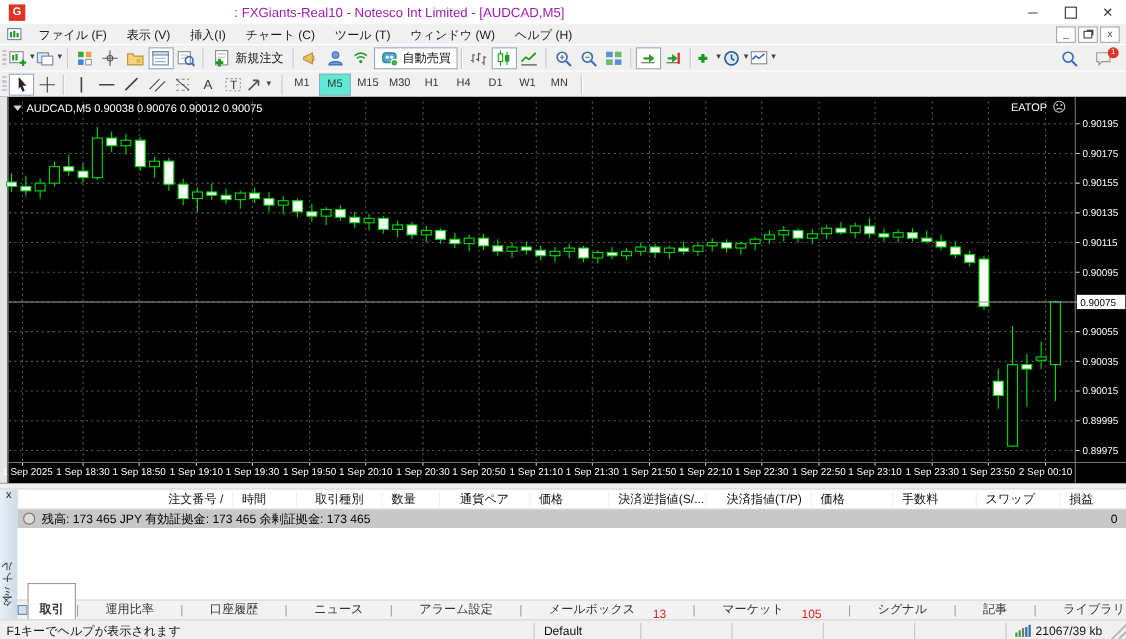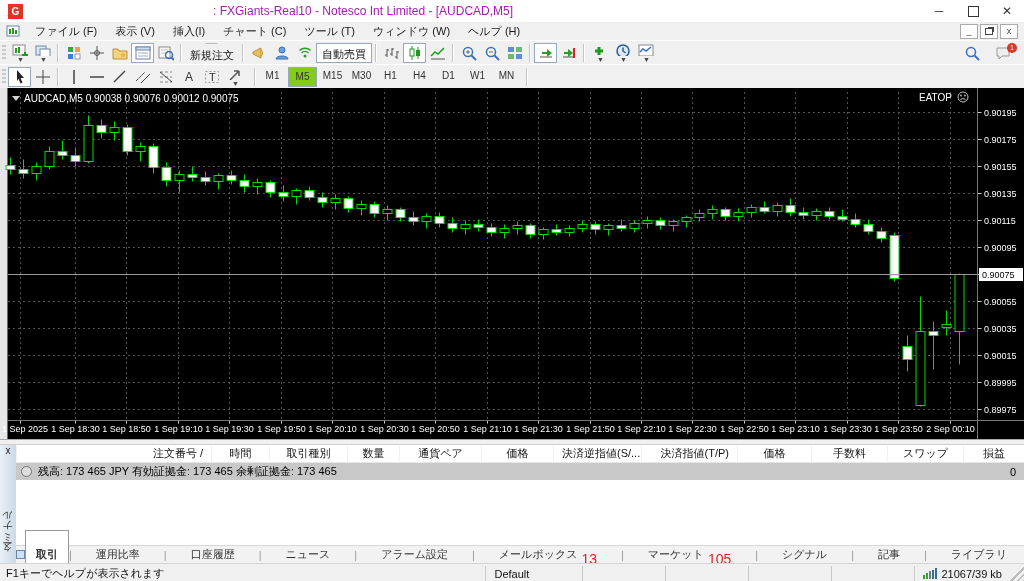--- a/index.html
+++ b/index.html
@@ -15,52 +15,52 @@
   .menubar{height:18px;background:#f0f0f0;display:flex;align-items:center;font-size:11px;color:#1a1a1a;flex:0 0 auto;}
   .menubar .mico{margin:0 6px 0 6px;display:flex;}
   .menu-item{padding:0 9px;white-space:nowrap;}
   .mdibtns{margin-left:auto;display:flex;margin-right:6px;gap:2px;}
   .mdib{width:16px;height:13px;border:1px solid #aaa;background:#fdfdfd;display:flex;align-items:center;justify-content:center;font-size:9px;color:#444;}
   .mdib .rsq{width:6px;height:5px;border:1px solid #444;box-shadow:2px -2px 0 -1px #444;}
   
   .toolbar{height:23px;background:#f0f0f0;display:flex;align-items:center;border-top:1px solid #fff;flex:0 0 auto;}
   .grip{width:4px;height:16px;margin:0 2px;background:repeating-linear-gradient(180deg,#c8c8c8 0 2px,#f0f0f0 2px 4px);}
   .sep{width:1px;height:18px;background:#c4c4c4;border-right:1px solid #fff;margin:0 3px;}
-  .tb{min-width:23px;height:20px;display:flex;align-items:center;justify-content:center;position:relative;flex-direction:column;}
+  .tb{min-width:23px;height:20px;display:flex;align-items:center;justify-content:center;position:relative;}
   .tb svg{width:16px;height:16px;}
   .tb.pressed{background:#fff;border:1px solid #98a8bc;min-width:21px;height:18px;}
   .tb.caption{padding:0 5px;gap:4px;font-size:11px;color:#111;white-space:nowrap;}
   .caret{font-size:7px;color:#444;margin-left:2px;}
   .chat-badge{position:absolute;top:0;right:-3px;background:#e03427;color:#fff;border-radius:50%;min-width:10px;height:10px;font-size:7px;display:flex;align-items:center;justify-content:center;}
   .tright{margin-left:auto;display:flex;align-items:center;margin-right:10px;gap:8px;}
   .tf{min-width:27px;height:18px;display:flex;align-items:center;justify-content:center;font-size:10px;color:#333;}
-  .tf.active{background:#84cc16;border:1px solid #98a8bc;}
+  .tf.active{background:#5eead4;border:1px solid #98a8bc;}
   
   #chartwrap{height:351px;position:relative;flex:0 0 auto;background:#000;}
   
   .splitter{height:4px;background:#f0f0f0;border-top:1px solid #aaa;flex:0 0 auto;}
   
   .terminal{height:118px;background:#fff;display:flex;flex:0 0 auto;border-top:1px solid #cfcfcf;}
   .term-side{width:16px;background:linear-gradient(90deg,#e9f0f8,#cdd9e6);display:flex;flex-direction:column;align-items:center;justify-content:space-between;padding:1px 0;}
   .term-close{font-size:10px;color:#222;line-height:10px;}
   .term-side-label{writing-mode:vertical-rl;transform:rotate(180deg);font-size:10px;color:#333;margin-bottom:2px;}
   .term-main{flex:1;display:flex;flex-direction:column;min-width:0;}
   .term-header{height:17px;display:grid;grid-template-columns:195px 58px 78px 52px 82px 72px 88px 96px 74px 76px 76px 1fr;font-size:11px;color:#111;align-items:center;border-bottom:1px solid #e6e6e6;}
   .term-header .cell{padding:0 8px;white-space:nowrap;overflow:hidden;border-left:1px solid #f0f0f0;}
-  .al{text-align:right}.ar{text-align:center}.ac{text-align:center}
+  .al{text-align:right}.ar{text-align:left}.ac{text-align:center}
   .balance-row{height:17px;background:#c8c8c8;display:flex;align-items:center;font-size:11px;color:#000;position:relative;}
   .bal-ico{width:9px;height:9px;border:1px solid #777;border-radius:50%;margin:0 6px 0 5px;background:#ddd;}
   .bal-profit{position:absolute;right:8px;}
   .term-body{flex:1;background:#fff;}
   .term-tabs{height:17px;background:#f2f2f2;border-top:1px solid #d8d8d8;display:flex;align-items:center;font-size:11px;color:#333;}
   .dockico{width:14px;display:flex;align-items:center;justify-content:center;}
   .dockico i{width:7px;height:7px;border:1px solid #6a86a8;background:#cfe0f2;display:block;}
   .tab{padding:0 24px;white-space:nowrap;display:flex;align-items:flex-start;height:15px;line-height:15px;}
   .tab.active{background:#fff;border:1px solid #999;border-bottom:none;height:16px;font-weight:bold;padding:16px 10px;}
-  .tab .badge{color:#d22;font-size:14px;margin-top:5px;margin-left:4px;}
+  .tab .badge{color:#d22;font-size:11px;margin-top:5px;margin-left:16px;}
   .pipe{color:#999;}
   
   .statusbar{height:19px;background:#f0f0f0;border-top:1px solid #d5d5d5;display:flex;align-items:center;font-size:11px;color:#111;flex:0 0 auto;}
   .sb-help{flex:1;padding-left:6px;}
   .sb-cell{border-left:1px solid #c8c8c8;height:15px;display:flex;align-items:center;padding:0 8px;}
   .sb-profile{width:80px;}
   .sb-empty{width:66px;}
   .sb-conn{gap:4px;}
   .connbars{display:flex;align-items:flex-end;gap:1px;height:11px;}
   .connbars i{width:2px;display:block;}

